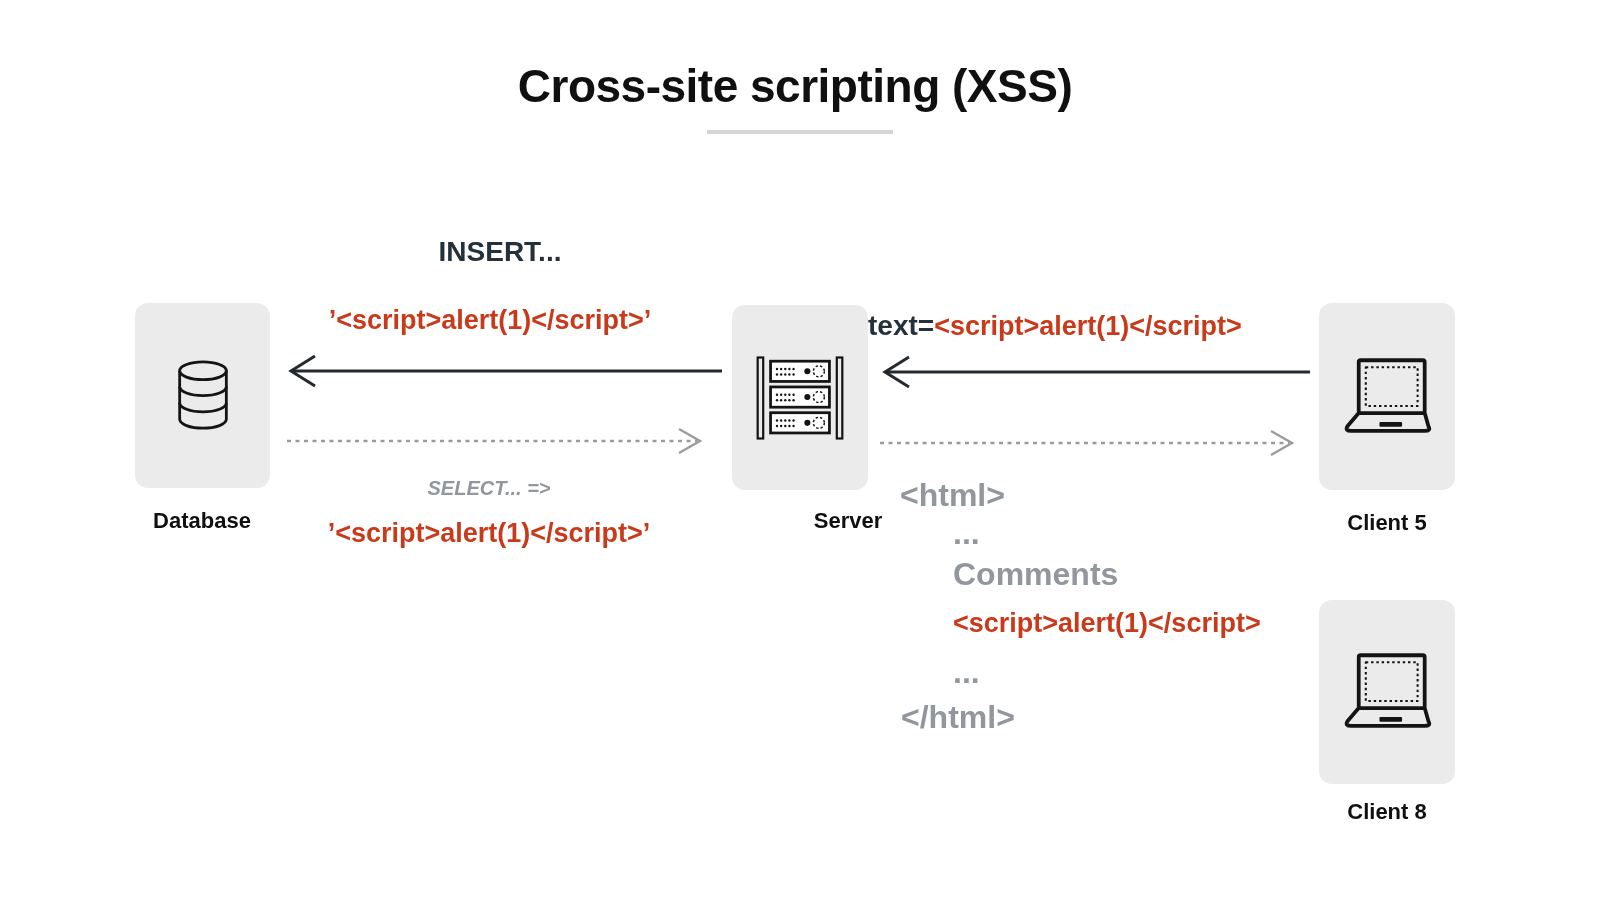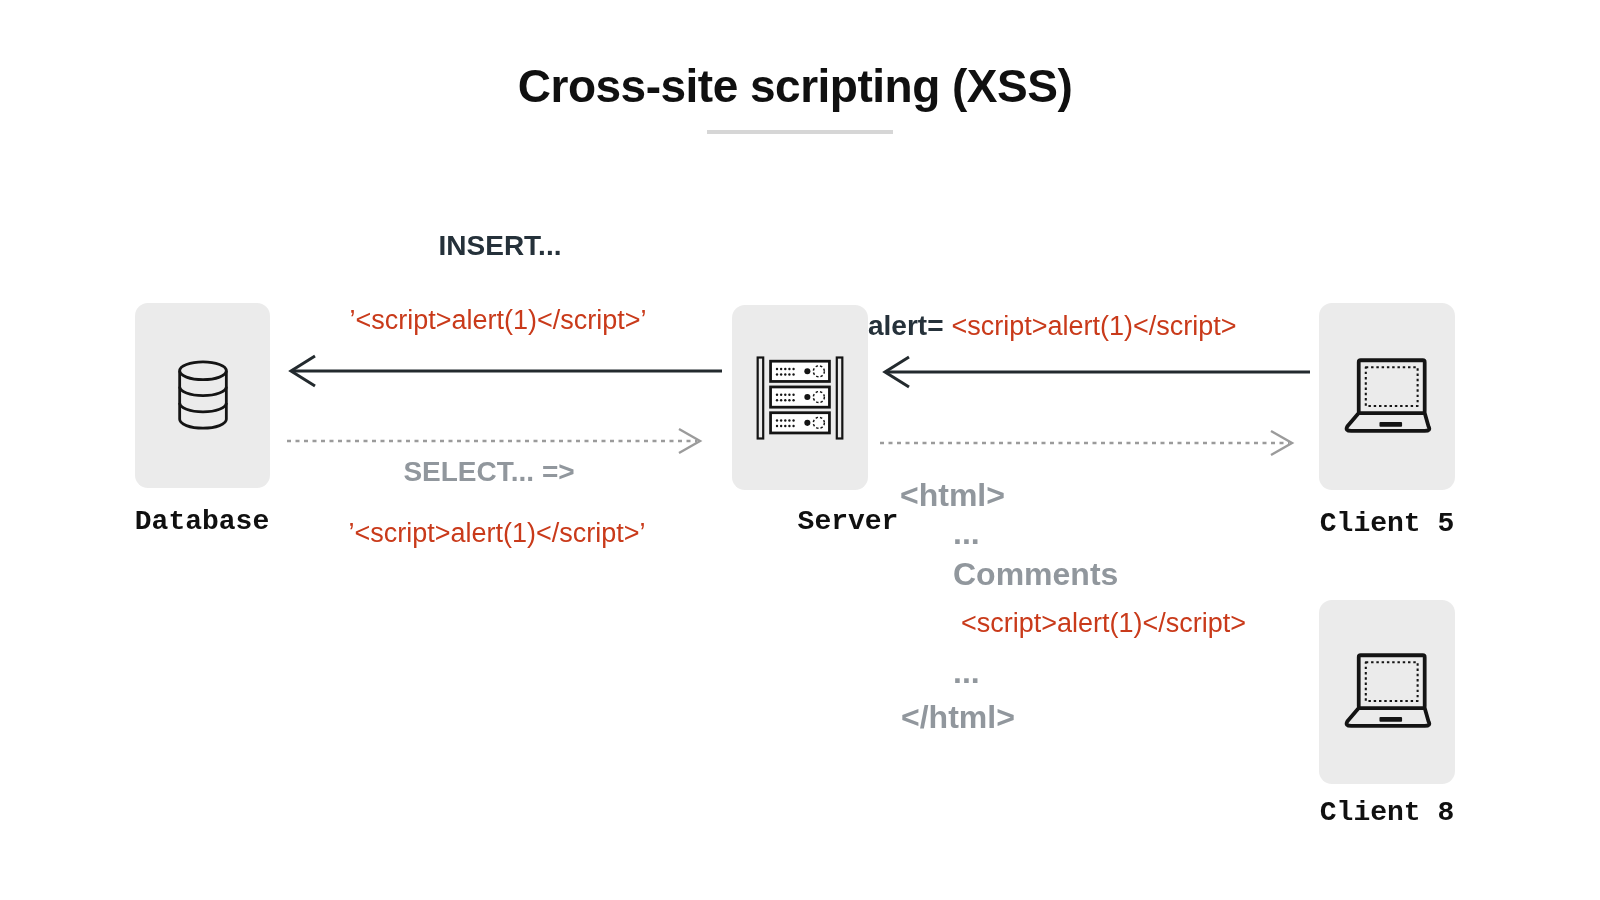--- a/index.html
+++ b/index.html
@@ -21,36 +21,36 @@
   .node-box {
     position:absolute; background:var(--box_fill,#ebebeb); border-radius:13px;
     display:flex; align-items:center; justify-content:center;
   }
   .box-db      { left:135px;  top:303px; width:135px; height:185px; }
   .box-server  { left:732px;  top:305px; width:136px; height:185px; }
   .box-client1 { left:1319px; top:303px; width:136px; height:187px; }
   .box-client2 { left:1319px; top:600px; width:136px; height:184px; }
   .node-label {
     position:absolute; transform:translate(-50%,-50%);
-    font-size:28px; font-weight:700; color:var(--near_black,#101010); white-space:nowrap;font-family:Liberation Mono, monospace;
+    font-size:22px; font-weight:700; color:var(--near_black,#101010); white-space:nowrap;
   }
   .lab-db      { left:202px;  top:521px; }
   .lab-server  { left:800px;  top:521px;margin-left:48px; }
   .lab-client1 { left:1387px; top:523px; }
   .lab-client2 { left:1387px; top:812px; }
 
   .flow-text { position:absolute; white-space:nowrap; }
   .centered  { transform:translate(-50%,-50%); }
   .dark   { color:var(--dark,#25313a); font-weight:700; }
   .gray   { color:var(--gray,#91979d); font-weight:700; }
-  .red    { color:var(--red,#c93a1a); font-weight:400;margin-left:8px; }
-
-  .lbl-insert  { left:500px;  top:246px; font-size:28px; }
+  .red    { color:var(--red,#c93a1a); font-weight:700; }
+
+  .lbl-insert  { left:500px;  top:252px; font-size:28px; }
   .pay-insert  { left:490px;  top:320px; font-size:27px; }
-  .lbl-select  { left:489px;  top:472px; font-size:28px; }
+  .lbl-select  { left:489px;  top:488px; font-size:20px;font-style:italic; }
   .pay-select  { left:489px;  top:533px; font-size:27px; }
   .lbl-post    { left:1097px; top:262px; font-size:28px; }
   .line-post   { left:868px;  top:326px; transform:translateY(-50%); font-size:27px; }
   .line-post .param { font-size:28px; }
 
   .code-line {
     position:absolute; transform:translateY(-50%); font-size:32px; white-space:nowrap;
   }
   .cl-0 { left:900px; top:495px; }
   .cl-1 { left:953px; top:533px; }
@@ -177,21 +177,21 @@
     </svg>
   </div>
   <div class="node-label lab-client2">Client 8</div>
 
   <div class="flow-text centered dark lbl-insert">INSERT...</div>
   <div class="flow-text centered red pay-insert">’&lt;script&gt;alert(1)&lt;/script&gt;’</div>
 
   <div class="flow-text centered gray lbl-select">SELECT... =&gt;</div>
   <div class="flow-text centered red pay-select">’&lt;script&gt;alert(1)&lt;/script&gt;’</div>
 
-  <div class="flow-text line-post"><span class="dark param">alert=</span><span class="red">&lt;script&gt;alert(1)&lt;/script&gt;</span></div>
+  <div class="flow-text line-post"><span class="dark param">text=</span><span class="red">&lt;script&gt;alert(1)&lt;/script&gt;</span></div>
 
   <div>
     <div class="code-line gray cl-0">&lt;html&gt;</div>
     <div class="code-line gray cl-1">...</div>
     <div class="code-line gray cl-2">Comments</div>
     <div class="code-line red  cl-3">&lt;script&gt;alert(1)&lt;/script&gt;</div>
     <div class="code-line gray cl-4">...</div>
     <div class="code-line gray cl-5">&lt;/html&gt;</div>
   </div>
 

